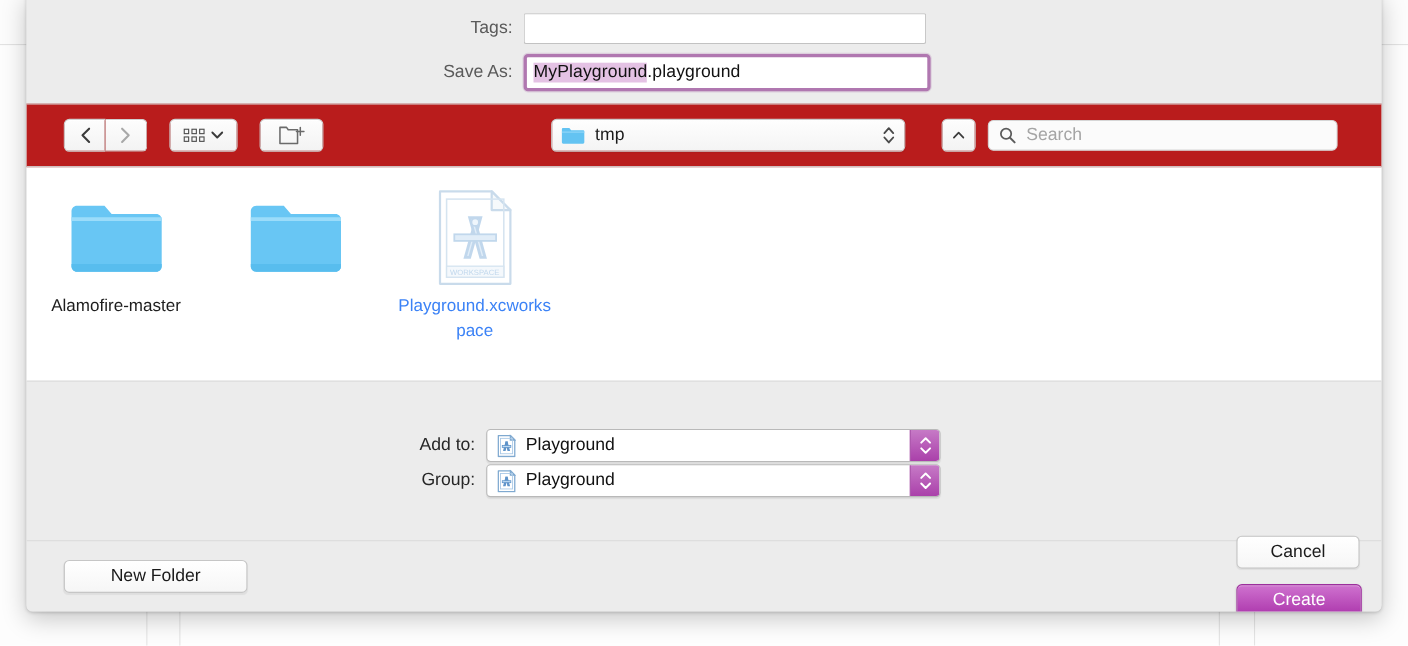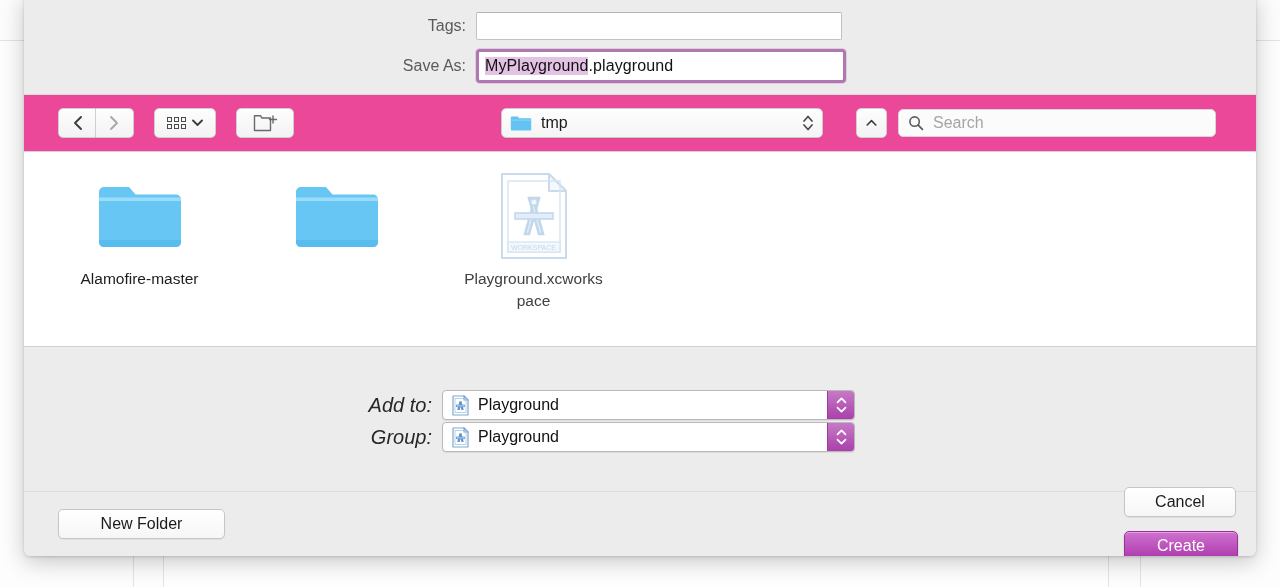--- a/index.html
+++ b/index.html
@@ -114,21 +114,21 @@
     box-sizing: border-box;
     background: #ffffff;
     border: 1px solid #c2c2c2;
     border-top-color: #b4b4b4;
     border-radius: 2px;
   }
 
   
   .toolbar {
     height: 56px;
-    background: #ec4899;
+    background: #b91c1c;
     border-top: 1px solid #dcdcdc;
     border-bottom: 1px solid #d2d2d2;
     display: flex;
     align-items: center;
     padding: 0 18px;
     position: relative;
   }
   .btn-group {
     display: flex;
     height: 30px;
@@ -232,61 +232,59 @@
     background: #ffffff;
     border-bottom: 1px solid #d0d0d0;
     padding: 16px 0 0 0;
     display: flex;
     align-items: flex-start;
   }
   .file-item {
     width: 163px;
     text-align: center;
     padding-top: 2px;
-    margin-left: 34px;
   }
   .file-item .thumb {
     height: 92px;
     display: flex;
     align-items: center;
     justify-content: center;
   }
   .file-name {
     font-size: 15.5px;
     color: #1d1d1d;
     line-height: 1.42;
     padding: 6px 8px 0 8px;
     word-wrap: break-word;
     overflow-wrap: anywhere;
   }
-  .file-item.dim .file-name { color: #404040; }
+  .file-item.dim .file-name { color: #3b82f6; }
   .file-item.dim .thumb { opacity: 0.62; }
 
   
   .accessory {
     flex: 1;
     background: #ececec;
     padding-top: 42px;
     box-sizing: border-box;
   }
   .acc-row {
     display: flex;
     align-items: center;
     height: 32px;
   }
   .acc-row + .acc-row { }
   .acc-label {
     width: 418px;
     text-align: right;
     padding-right: 10px;
-    font-size: 20px;
+    font-size: 16px;
     color: #262626;
     box-sizing: border-box;
     white-space: nowrap;
-    font-style: italic;
   }
   .popup-btn {
     width: 413px;
     height: 30px;
     box-sizing: border-box;
     display: flex;
     align-items: center;
     background: #ffffff;
     border: 1px solid #b9b9b9;
     border-radius: 4px;

